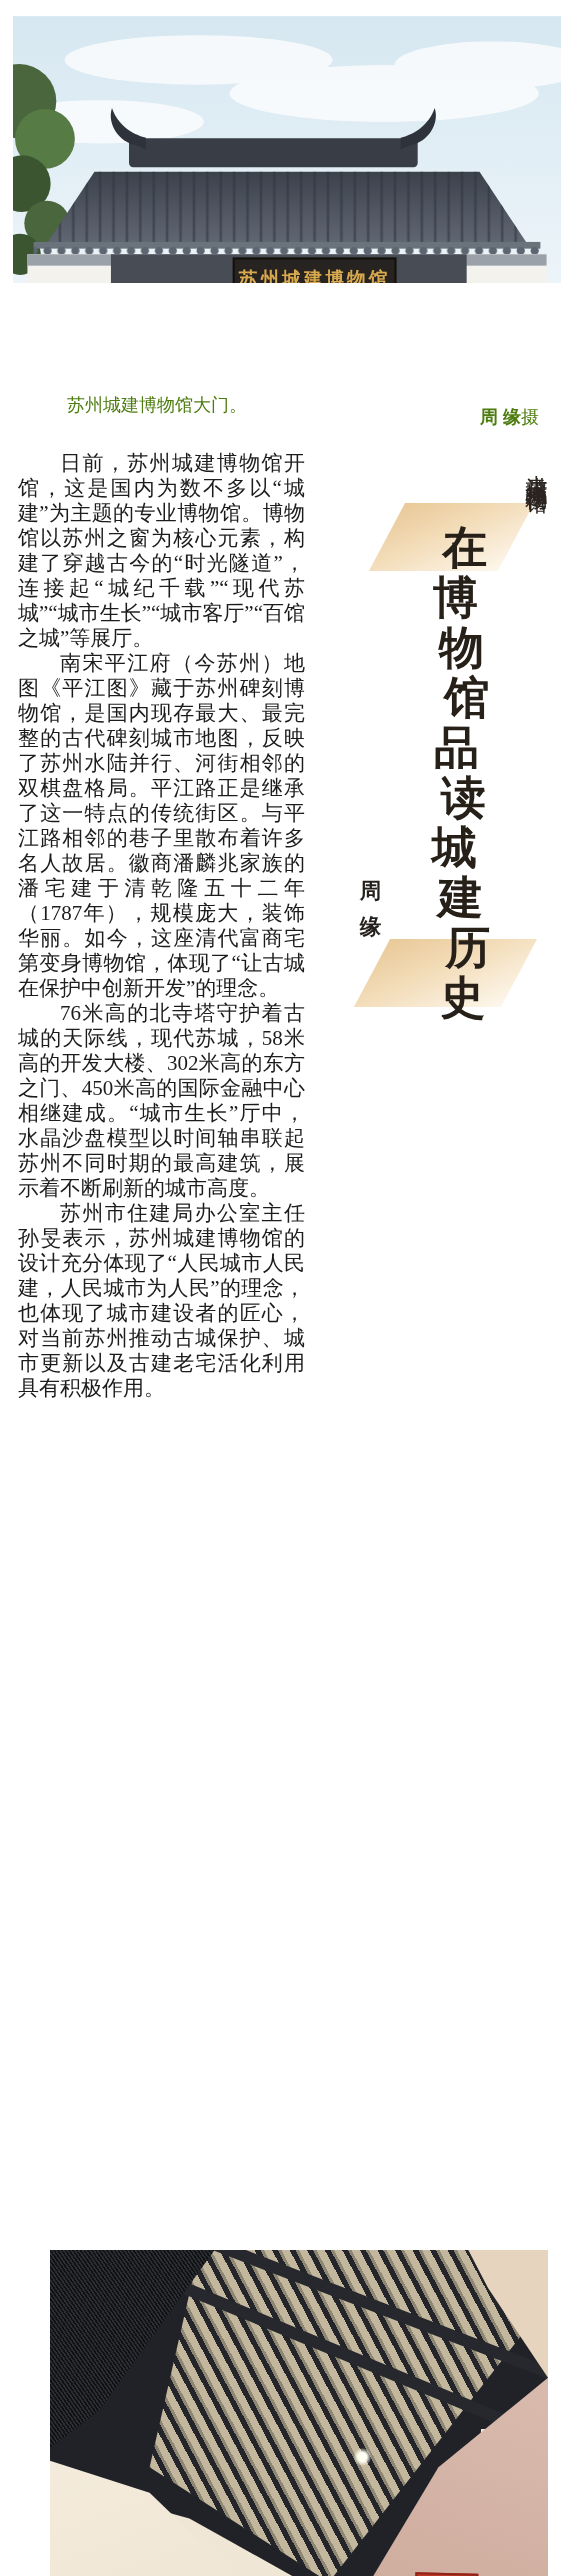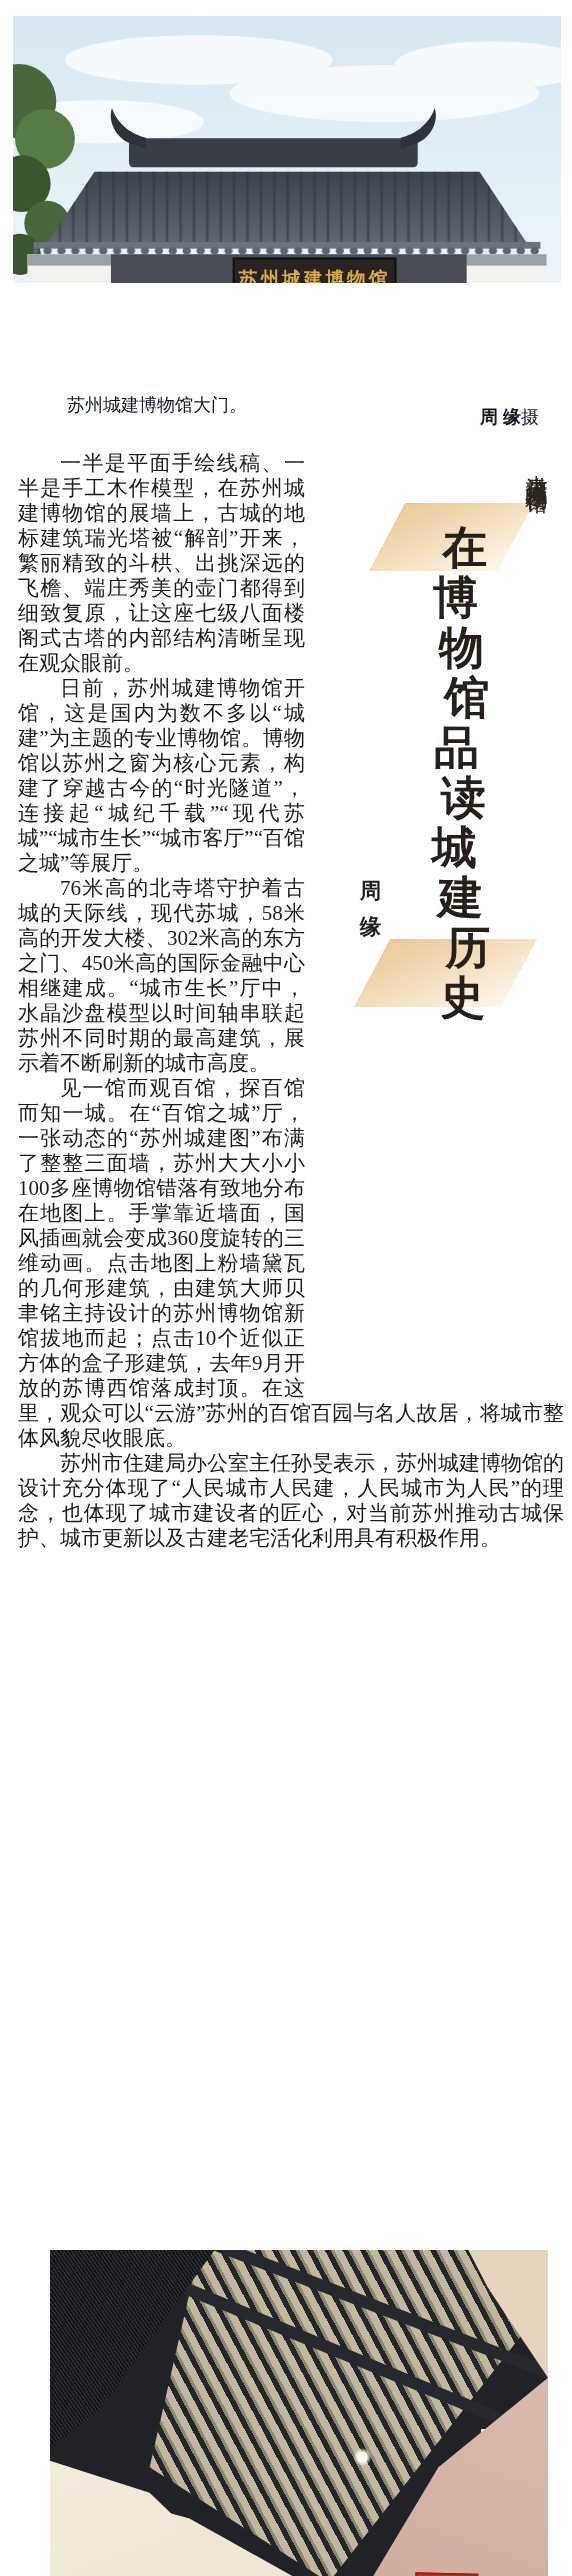--- a/index.html
+++ b/index.html
@@ -5,21 +5,21 @@
   html,body{margin:0;padding:0;background:#ffffff;}
   body{font-family:"Liberation Serif","DejaVu Serif",serif;color:#1b1b1b;}
   .page{position:relative;width:573px;height:2940px;background:#ffffff;overflow:hidden;}
 
   
   .photo-top{position:absolute;left:13px;top:15.5px;width:548px;height:267px;margin:0;overflow:hidden;}
   .photo-top svg{display:block;}
 
   
   .caption-row{position:absolute;left:18px;width:546px;display:flex;justify-content:space-between;
-    font-size:18px;line-height:23px;color:#0f172a;}
+    font-size:18px;line-height:23px;color:#4d7c0f;}
   .caption-top{top:394px;padding-left:49px;padding-right:25px;box-sizing:border-box;}
   .credit{white-space:nowrap;margin-top:12px;}
   .credit .credit-name{font-family:"Liberation Sans","DejaVu Sans",sans-serif;font-weight:700;}
   .credit .credit-suffix{font-weight:400;}
 
   
   .article{position:absolute;left:18px;top:451px;width:546px;
     font-size:21px;line-height:25px;text-align:justify;color:#1c1c1c;}
   .article p{margin:0;text-indent:2em;}
 
@@ -193,24 +193,23 @@
           <span class="char" style="transform: translateX(7.2px);">馆</span>
           <span class="char" style="transform: translateX(-3.1px);">品</span>
           <span class="char" style="transform: translateX(4.1px);">读</span>
           <span class="char" style="transform: translateX(-5.2px);">城</span>
           <span class="char" style="transform: translateX(1px);">建</span>
           <span class="char" style="transform: translateX(8.2px);">历</span>
           <span class="char" style="transform: translateX(3.1px);">史</span>
         </div>
       <div class="author-vert">周 缘</div>
     </aside>
-    <p>一半是平面手绘线稿、一半是手工木作模型，在苏州城建博物馆的展墙上，古城的地标建筑瑞光塔被“解剖”开来，繁丽精致的斗栱、出挑深远的飞檐、端庄秀美的壶门都得到细致复原，让这座七级八面楼阁式古塔的内部结构清晰呈现在观众眼前。</p>
     <p>日前，苏州城建博物馆开馆，这是国内为数不多以“城建”为主题的专业博物馆。博物馆以苏州之窗为核心元素，构建了穿越古今的“时光隧道”，连接起“城纪千载”“现代苏城”“城市生长”“城市客厅”“百馆之城”等展厅。</p>
+    <p>南宋平江府（今苏州）地图《平江图》藏于苏州碑刻博物馆，是国内现存最大、最完整的古代碑刻城市地图，反映了苏州水陆并行、河街相邻的双棋盘格局。平江路正是继承了这一特点的传统街区。与平江路相邻的巷子里散布着许多名人故居。徽商潘麟兆家族的潘宅建于清乾隆五十二年（1787年），规模庞大，装饰华丽。如今，这座清代富商宅第变身博物馆，体现了“让古城在保护中创新开发”的理念。</p>
     <p>76米高的北寺塔守护着古城的天际线，现代苏城，58米高的开发大楼、302米高的东方之门、450米高的国际金融中心相继建成。“城市生长”厅中，水晶沙盘模型以时间轴串联起苏州不同时期的最高建筑，展示着不断刷新的城市高度。</p>
-    <p>见一馆而观百馆，探百馆而知一城。在“百馆之城”厅，一张动态的“苏州城建图”布满了整整三面墙，苏州大大小小100多座博物馆错落有致地分布在地图上。手掌靠近墙面，国风插画就会变成360度旋转的三维动画。点击地图上粉墙黛瓦的几何形建筑，由建筑大师贝聿铭主持设计的苏州博物馆新馆拔地而起；点击10个近似正方体的盒子形建筑，去年9月开放的苏博西馆落成封顶。在这里，观众可以“云游”苏州的百馆百园与名人故居，将城市整体风貌尽收眼底。</p>
     <p>苏州市住建局办公室主任孙旻表示，苏州城建博物馆的设计充分体现了“人民城市人民建，人民城市为人民”的理念，也体现了城市建设者的匠心，对当前苏州推动古城保护、城市更新以及古建老宅活化利用具有积极作用。</p>
   </div>
 
   <figure class="photo-bottom">
     <div class="layer ceiling-dark"></div>
     <div class="layer ceiling-panels"></div>
     <div class="rafter r1"></div>
     <div class="rafter r2"></div>
     <div class="layer mesh-left"></div>
     <div class="layer corner-beige"></div>

